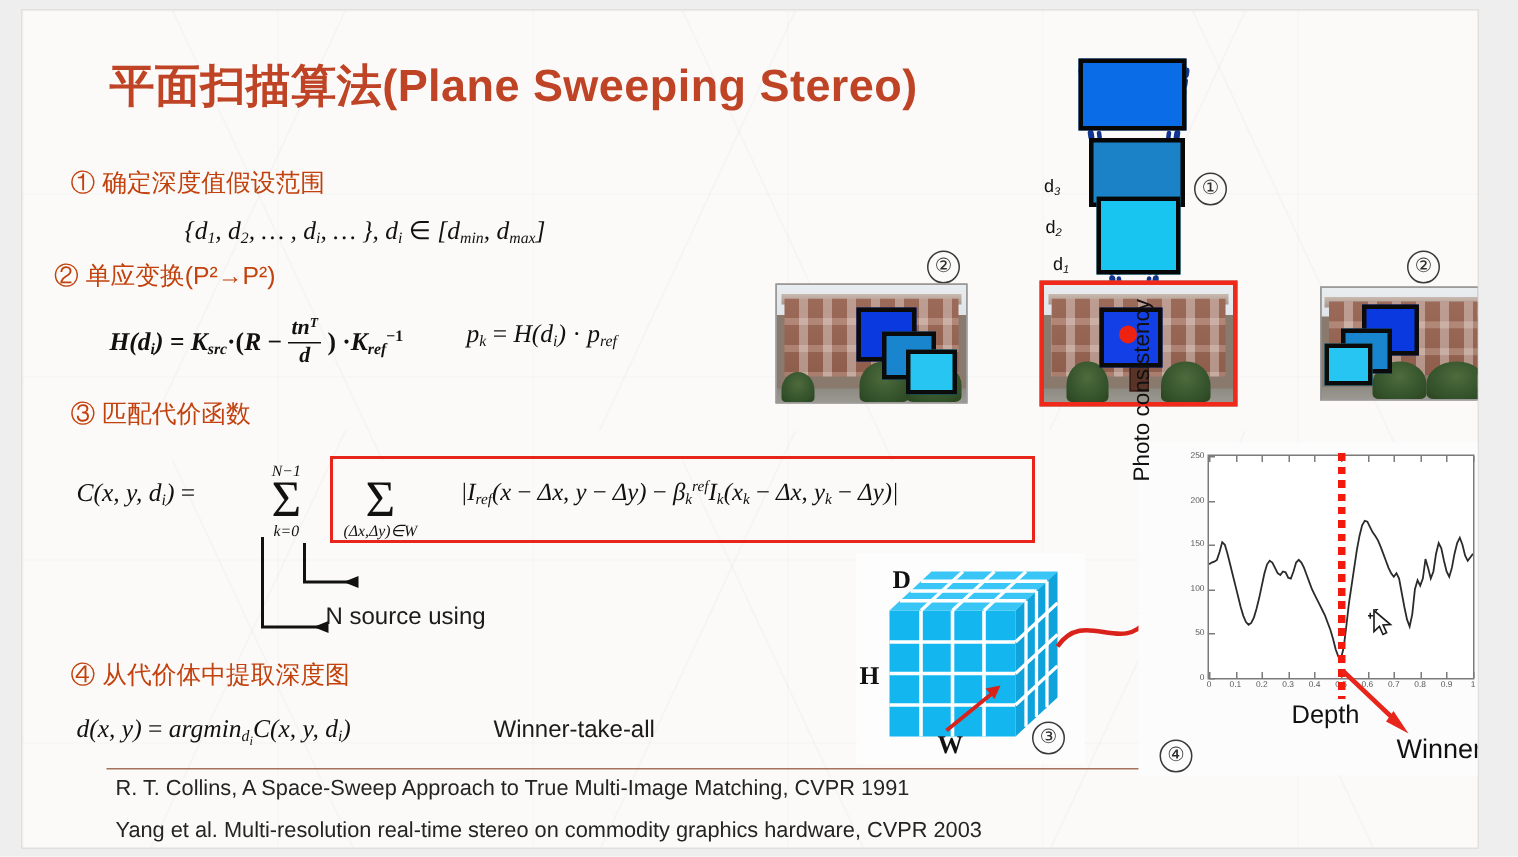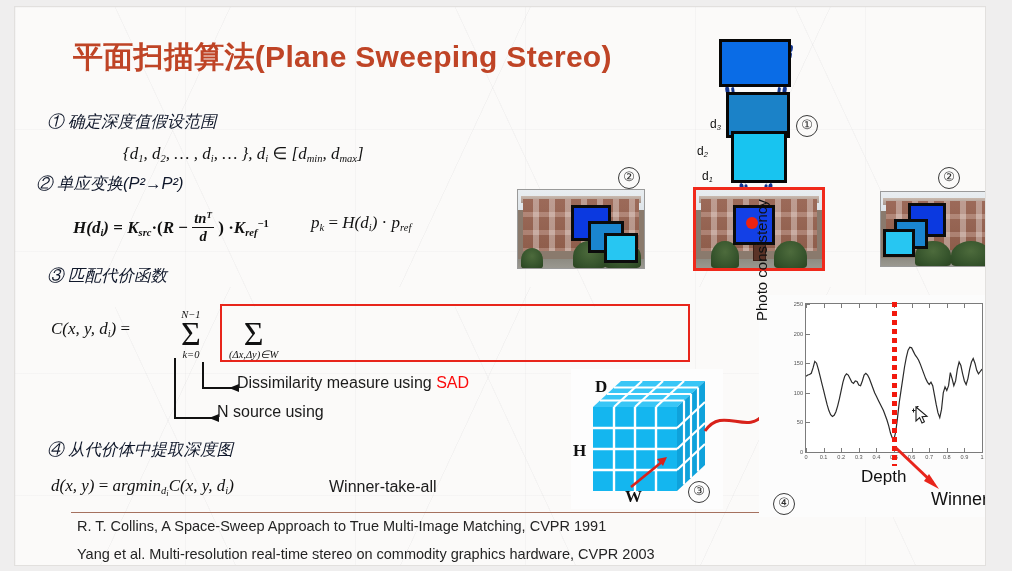--- a/index.html
+++ b/index.html
@@ -24,21 +24,21 @@
       linear-gradient(to bottom, rgba(130,130,140,.045) 1px, rgba(0,0,0,0) 1px);
     background-size: 300px 280px, 340px 300px, 170px 170px, 170px 122px;
     pointer-events:none;
   }
   #title{
     position:absolute;left:58px;top:30px;
     font-size:30px;font-weight:bold;color:#bf4426;
     letter-spacing:.3px;white-space:nowrap;
   }
   .step{
-    position:absolute;font-size:16.5px;color:#0f172a;white-space:nowrap;font-style:italic;
+    position:absolute;font-size:16.5px;color:#c2410c;white-space:nowrap;
   }
   .formula{
     position:absolute;font-family:"Liberation Serif", serif;
     font-style:italic;color:#111;white-space:nowrap;
   }
   .rm{font-style:normal;}
   sub{font-size:.62em;font-style:italic;vertical-align:-.28em;}
   sup{font-size:.62em;vertical-align:.55em;}
   .big-sum{font-family:"Liberation Serif",serif;font-style:normal;font-size:34px;line-height:.8;}
   .sumwrap{display:inline-block;text-align:center;vertical-align:middle;position:relative;top:2px;}
@@ -159,31 +159,32 @@
   </div>
 
   <div class="formula" style="left:214px;top:300px;">
     <span class="sumwrap">
       <span class="sumlim">&nbsp;</span>
       <span class="big-sum">Σ</span>
       <span class="sumlim">(Δx,Δy)∈W</span>
     </span>
   </div>
 
+  <div class="formula" style="left:292px;top:311px;font-size:16.5px;">
+    |I<sub>ref</sub>(x <span class="rm">−</span> Δx, y <span class="rm">−</span> Δy) <span class="rm">−</span>
+    β<sub>k</sub><sup>ref</sup>I<sub>k</sub>(x<sub>k</sub> <span class="rm">−</span> Δx, y<sub>k</sub> <span class="rm">−</span> Δy)|
+  </div>
 
   <svg style="position:absolute;left:150px;top:349px;width:110px;height:68px;">
     <path d="M10,2 L10,62 L48,62" fill="none" stroke="#111" stroke-width="2"></path>
     <path d="M44,62 L54,58 L54,66 Z" fill="#111"></path>
     <path d="M38,6 L38,32 L68,32" fill="none" stroke="#111" stroke-width="2"></path>
     <path d="M64,32 L74,28 L74,36 Z" fill="#111"></path>
   </svg>
 
-  <div class="arrowtext" style="left:222px;top:367px;">
-    <span>Dissimilarity measure using </span><span class="sad">SAD</span>
-  </div>
   <div class="arrowtext" style="left:202px;top:396px;">N source using</div>
 
   <div class="step" style="left:32px;top:432px;">
     <span>④</span>
     <span>从代价体中提取深度图</span>
   </div>
 
   <div class="formula" style="left:36px;top:469px;font-size:17px;">
     d(x, y) <span class="rm">=</span> argmin<sub>d<sub style="font-size:.8em;">i</sub></sub>C(x, y, d<sub>i</sub>)
   </div>
@@ -198,21 +199,21 @@
     <svg style="position:absolute;left:676px;top:36px;width:130px;height:200px;">
       <line x1="30" y1="4" x2="56" y2="180" stroke="#11348f" stroke-width="4" stroke-dasharray="3 4" stroke-linecap="round"></line>
       <line x1="100" y1="4" x2="74" y2="180" stroke="#11348f" stroke-width="4" stroke-dasharray="3 4" stroke-linecap="round"></line>
       <line x1="36" y1="4" x2="60" y2="180" stroke="#11348f" stroke-width="3" stroke-dasharray="3 4" stroke-linecap="round"></line>
       <line x1="94" y1="4" x2="70" y2="180" stroke="#11348f" stroke-width="3" stroke-dasharray="3 4" stroke-linecap="round"></line>
     </svg>
     <div class="frustum-plane" style="left:704px;top:32px;width:66px;height:42px;background:#0a6ce6;"></div>
     <div class="frustum-plane" style="left:711px;top:85px;width:58px;height:40px;background:#1b82c8;"></div>
     <div class="frustum-plane" style="left:716px;top:124px;width:50px;height:46px;background:#18c4f0;"></div>
 
-    <div class="dlbl" style="left:695px;top:110px;">
+    <div class="dlbl" style="left:681px;top:110px;">
       <span>d</span><sub>3</sub>
     </div>
     <div class="dlbl" style="left:682px;top:137px;">
       <span>d</span><sub>2</sub>
     </div>
     <div class="dlbl" style="left:687px;top:162px;">
       <span>d</span><sub>1</sub>
     </div>
     <div class="circnum" style="left:781px;top:108px;">①</div>
   </div>

